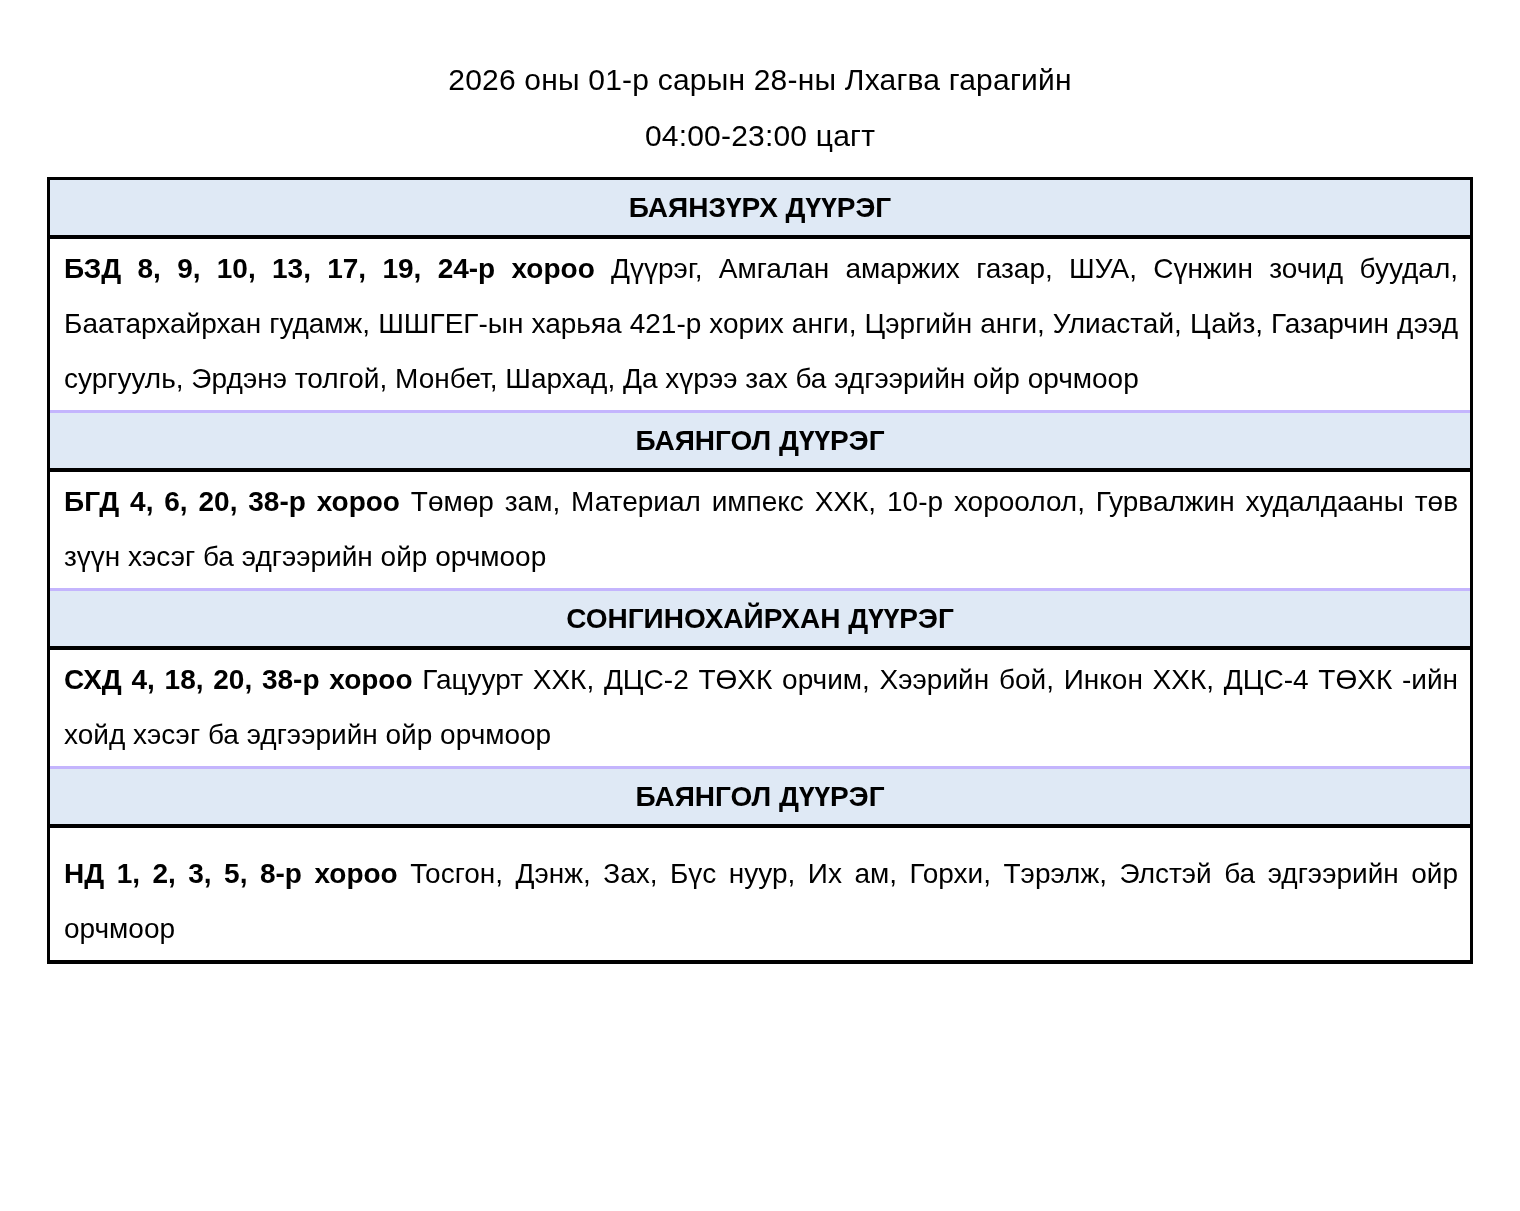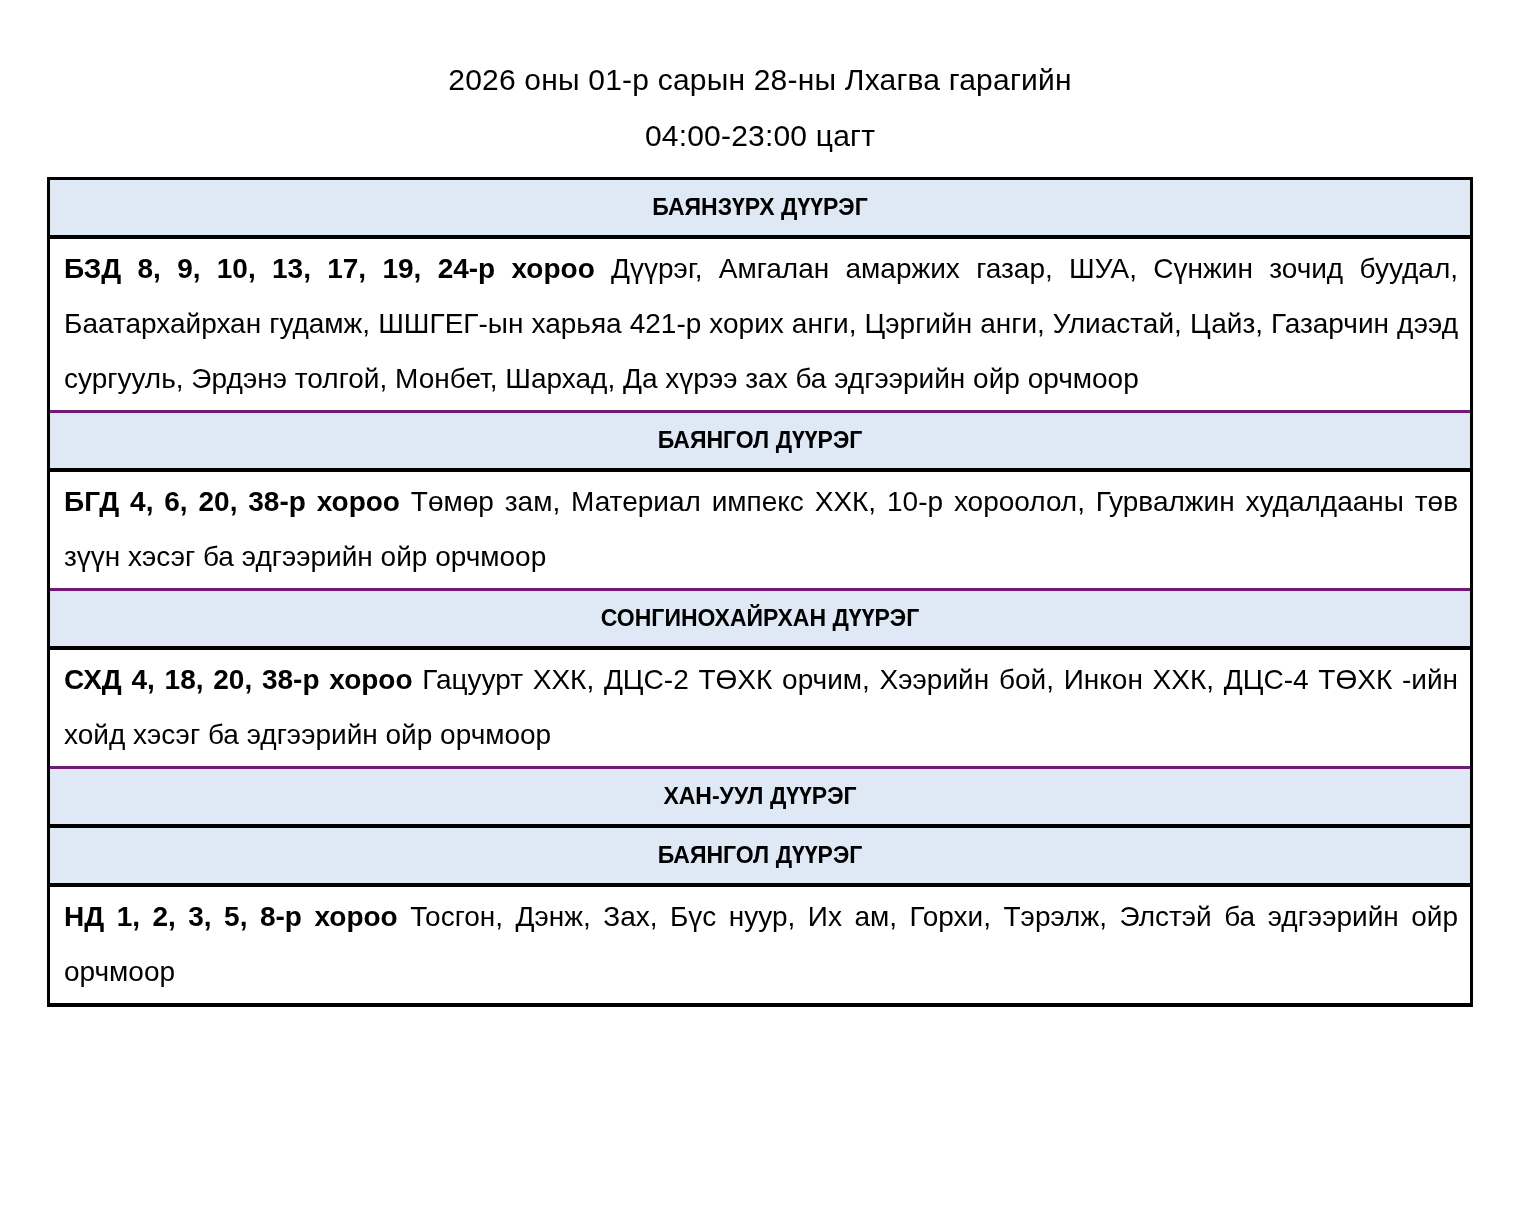--- a/index.html
+++ b/index.html
@@ -30,33 +30,33 @@
     width: 1426px;
     border: 3px solid #000000;
     border-bottom-width: 4px;
     background: #ffffff;
   }
   .district-header {
     background: #dfe9f5;
     border-bottom: 4px solid #000000;
     text-align: center;
     font-weight: bold;
-    font-size: 23px;
+    font-size: 28px;
     line-height: 33px;
     padding: 11px 8px;
   }
   .section-body {
     font-size: 28px;
     line-height: 55px;
     text-align: justify;
     padding: 2px 12px 4px 14px;
-    border-bottom: 3px solid #701a75;
+    border-bottom: 3px solid #c4b5fd;
     background: #ffffff;
   }
-  .section:last-child .section-body { border-bottom: none; }
+  .section:last-child .section-body { border-bottom: none; margin-top: 16px; }
   .khoroo-lead { font-weight: bold; }
 </style>
 </head>
 <body>
 
 <div class="page">
 
   <div class="title-block">
     <div class="title-line">2026 оны 01-р сарын 28-ны Лхагва гарагийн</div>
     <div class="title-line">04:00-23:00 цагт</div>
@@ -73,21 +73,20 @@
       <div class="district-header">БАЯНГОЛ ДҮҮРЭГ</div>
       <div class="section-body"><span class="khoroo-lead">БГД 4, 6, 20, 38-р хороо</span> <span>Төмөр зам, Материал импекс ХХК, 10-р хороолол, Гурвалжин худалдааны төв зүүн хэсэг ба эдгээрийн ойр орчмоор</span></div>
     </div>
 
     <div class="section">
       <div class="district-header">СОНГИНОХАЙРХАН ДҮҮРЭГ</div>
       <div class="section-body"><span class="khoroo-lead">СХД 4, 18, 20, 38-р хороо</span> <span>Гацуурт ХХК, ДЦС-2 ТӨХК орчим, Хээрийн бой, Инкон ХХК, ДЦС-4 ТӨХК -ийн хойд хэсэг ба эдгээрийн ойр орчмоор</span></div>
     </div>
 
     <div class="section">
-      <div class="district-header">ХАН-УУЛ ДҮҮРЭГ</div>
     </div>
 
     <div class="section">
       <div class="district-header">БАЯНГОЛ ДҮҮРЭГ</div>
       <div class="section-body"><span class="khoroo-lead">НД 1, 2, 3, 5, 8-р хороо</span> <span>Тосгон, Дэнж, Зах, Бүс нуур, Их ам, Горхи, Тэрэлж, Элстэй ба эдгээрийн ойр орчмоор</span></div>
     </div>
 
   </div>
 </div>
 

